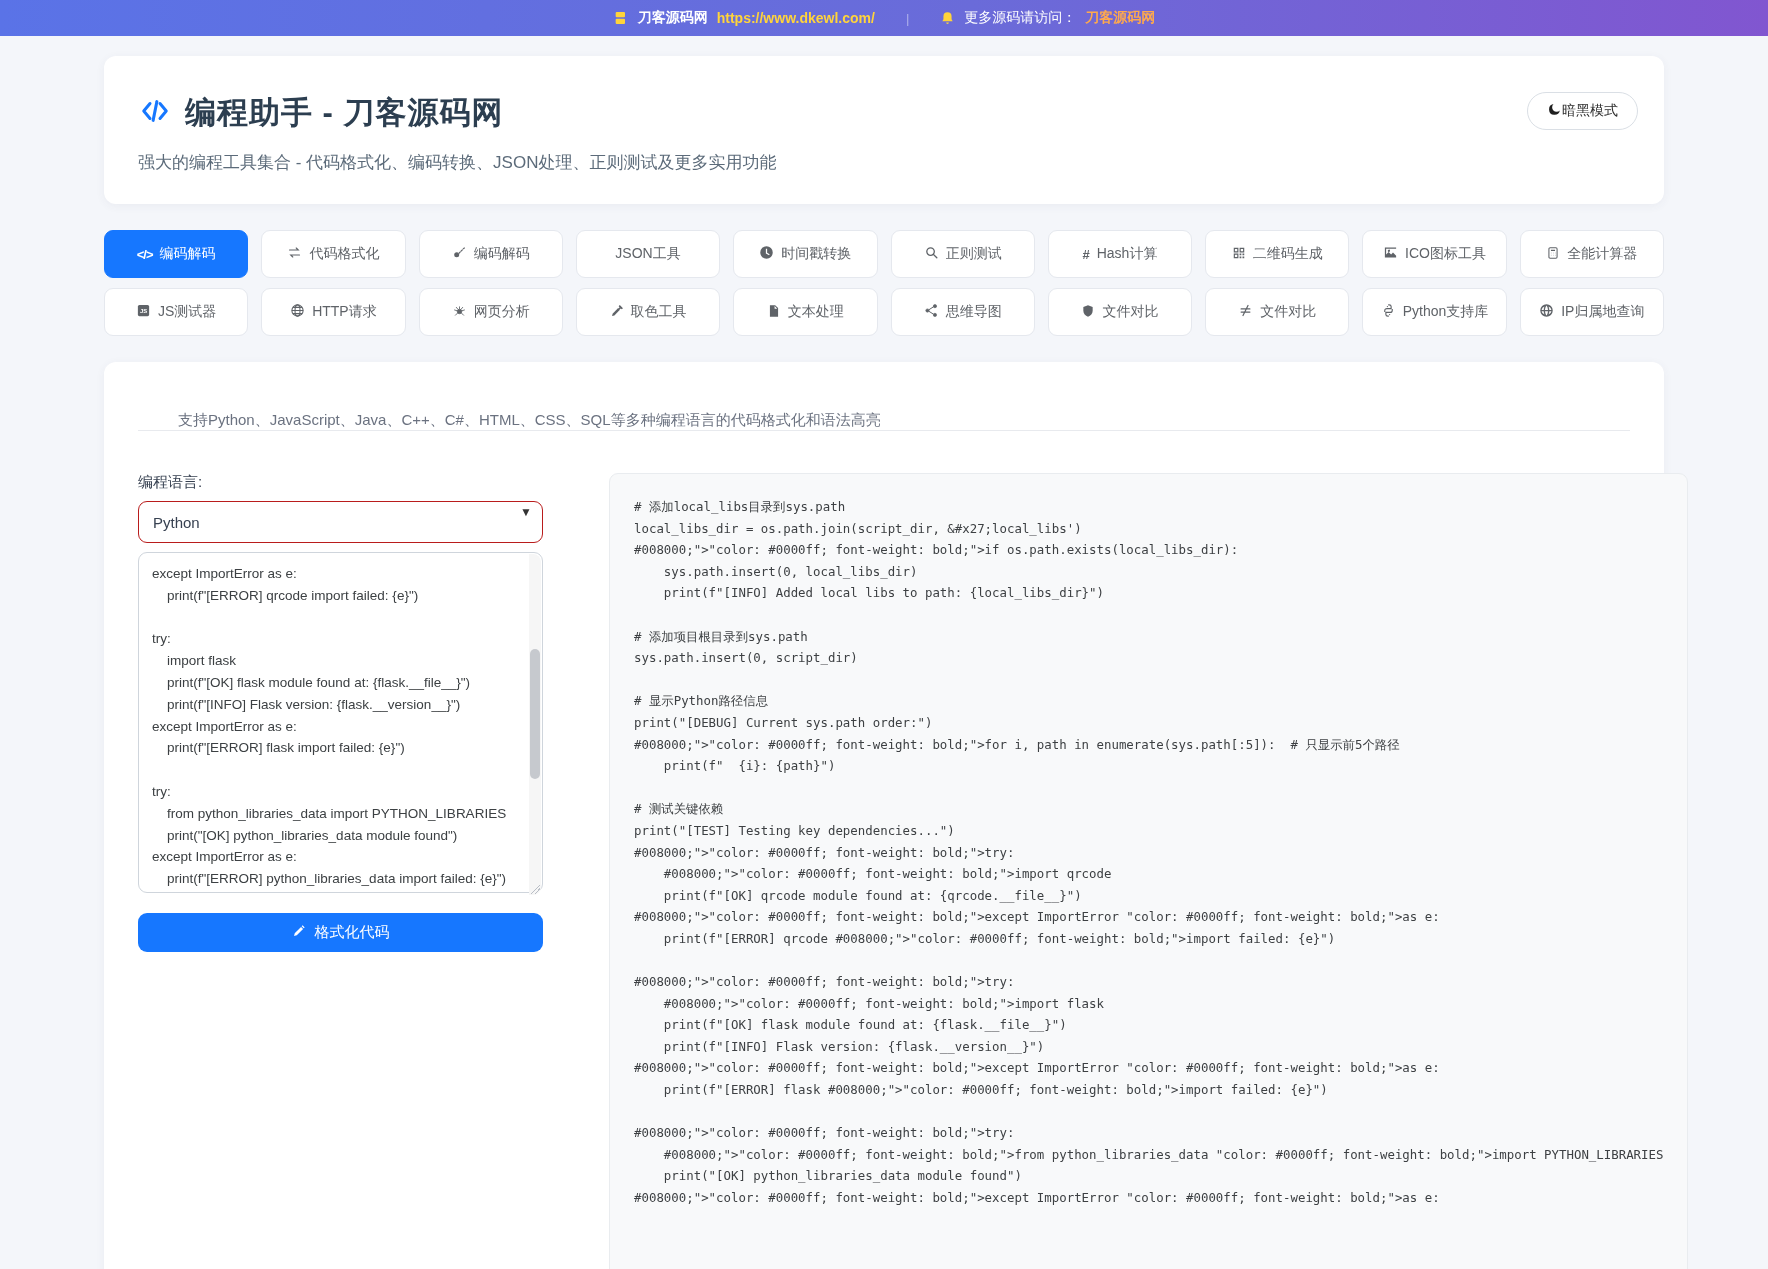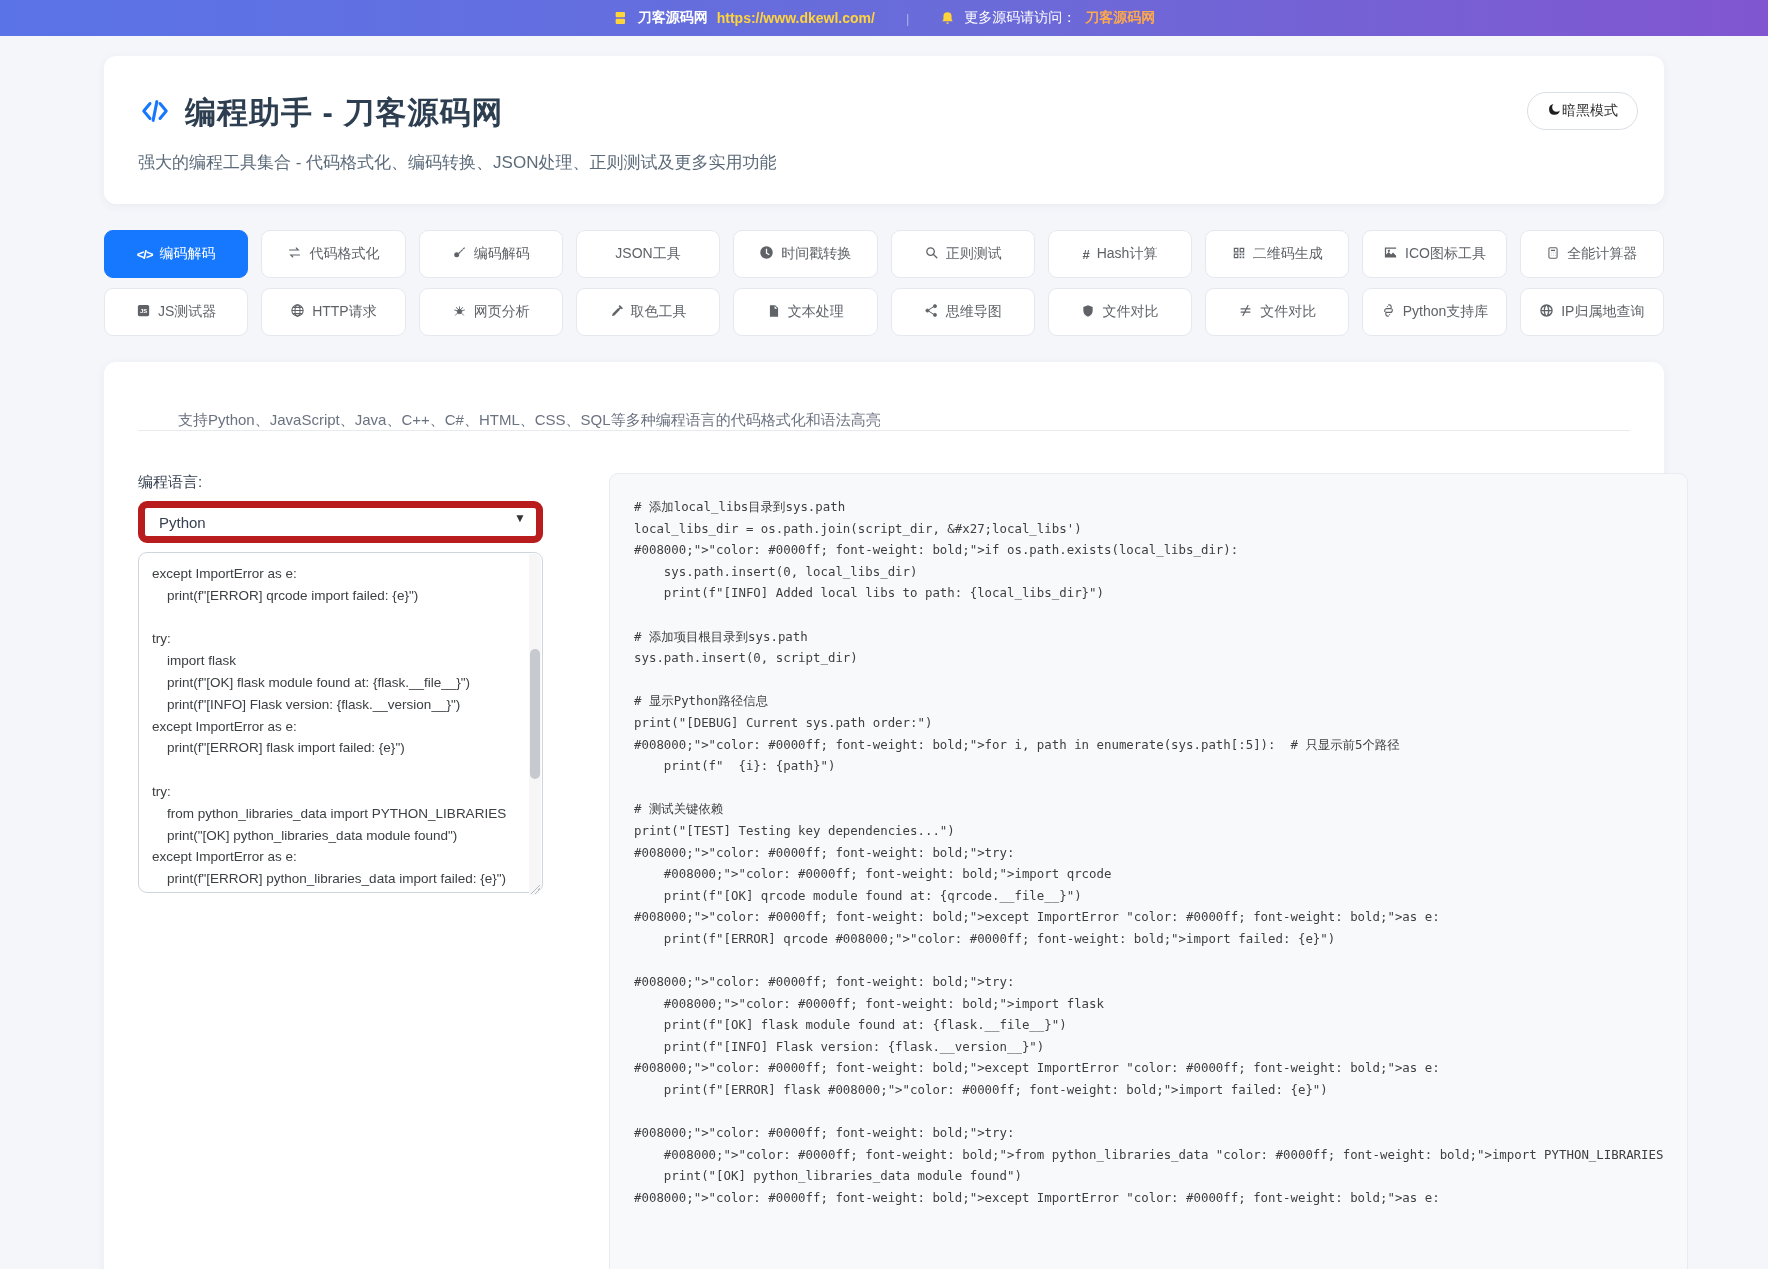--- a/index.html
+++ b/index.html
@@ -41,21 +41,21 @@
   .main-card { margin-top:26px; margin-bottom:0; padding:34px 34px 40px 34px; min-height:900px; }
   .section-head { display:flex; align-items:center; gap:14px; }
   .section-title { font-size:24px; font-weight:bold; color:#2c3e50; }
   .section-sub { margin-top:15px; padding-left:40px; font-size:15px; color:#6b7280; 
                  border-bottom:1px solid #e8eaee; }
   .columns { display:flex; gap:66px; margin-top:42px; }
   .left-col { flex:0 0 405px; }
   .right-col { flex:1; }
 
   .field-label { font-size:15px; color:#374151; }
-  .select-box { position:relative; margin-top:9px; border:7px solid #b91c1c; border-radius:9px; height:42px;
+  .select-box { position:relative; margin-top:9px; border:1px solid #b91c1c; border-radius:9px; height:42px;
                 display:flex; align-items:center; padding:0 14px; font-size:15px; color:#374151; background:#fff; cursor:pointer; }
   .select-caret { position:absolute; right:10px; top:3px; font-size:12px; color:#333; }
 
   .textarea-wrap { position:relative; margin-top:9px; }
   .code-input { width:100%; height:341px; border:1px solid #cfd5dc; border-radius:9px; padding:10px 24px 10px 13px;
                 font-family:"Liberation Sans","DejaVu Sans",sans-serif; font-size:13.5px; line-height:21.8px;
                 color:#3c4043; white-space:pre; overflow:hidden; resize:none; background:#fff; }
   .fake-scrollbar { position:absolute; top:2px; bottom:2px; right:2px; width:12px; background:#f6f6f6; border-radius:0 8px 8px 0; }
   .fake-thumb { position:absolute; left:1px; right:1px; top:28%; height:38%; background:#c6c9ce; border-radius:6px; }
   .resize-grip { position:absolute; right:3px; bottom:3px; width:10px; height:10px;
@@ -295,20 +295,28 @@
     from python_libraries_data import PYTHON_LIBRARIES
     print("[OK] python_libraries_data module found")
 except ImportError as e:
     print(f"[ERROR] python_libraries_data import failed: {e}")</textarea>
           <div class="fake-scrollbar">
               <div class="fake-thumb"></div>
             </div>
           <div class="resize-grip"></div>
         </div>
 
+        <button class="format-btn">
+          <span>
+            <svg width="14" height="14" viewBox="0 0 24 24" fill="#fff">
+                <path d="M3.5 20.5l1.2-4.7L15.5 5l3.5 3.5L8.2 19.3l-4.7 1.2ZM16.6 3.9l1.6-1.6 3.5 3.5-1.6 1.6Z"></path>
+              </svg>
+          </span>
+          <span>格式化代码</span>
+        </button>
       </div>
 
       <div class="right-col">
         <div class="output-panel">
           <div class="output-code"># 添加local_libs目录到sys.path
 local_libs_dir = os.path.join(script_dir, &amp;#x27;local_libs')
 #008000;"&gt;"color: #0000ff; font-weight: bold;"&gt;if os.path.exists(local_libs_dir):
     sys.path.insert(0, local_libs_dir)
     print(f"[INFO] Added local libs to path: {local_libs_dir}")
 

